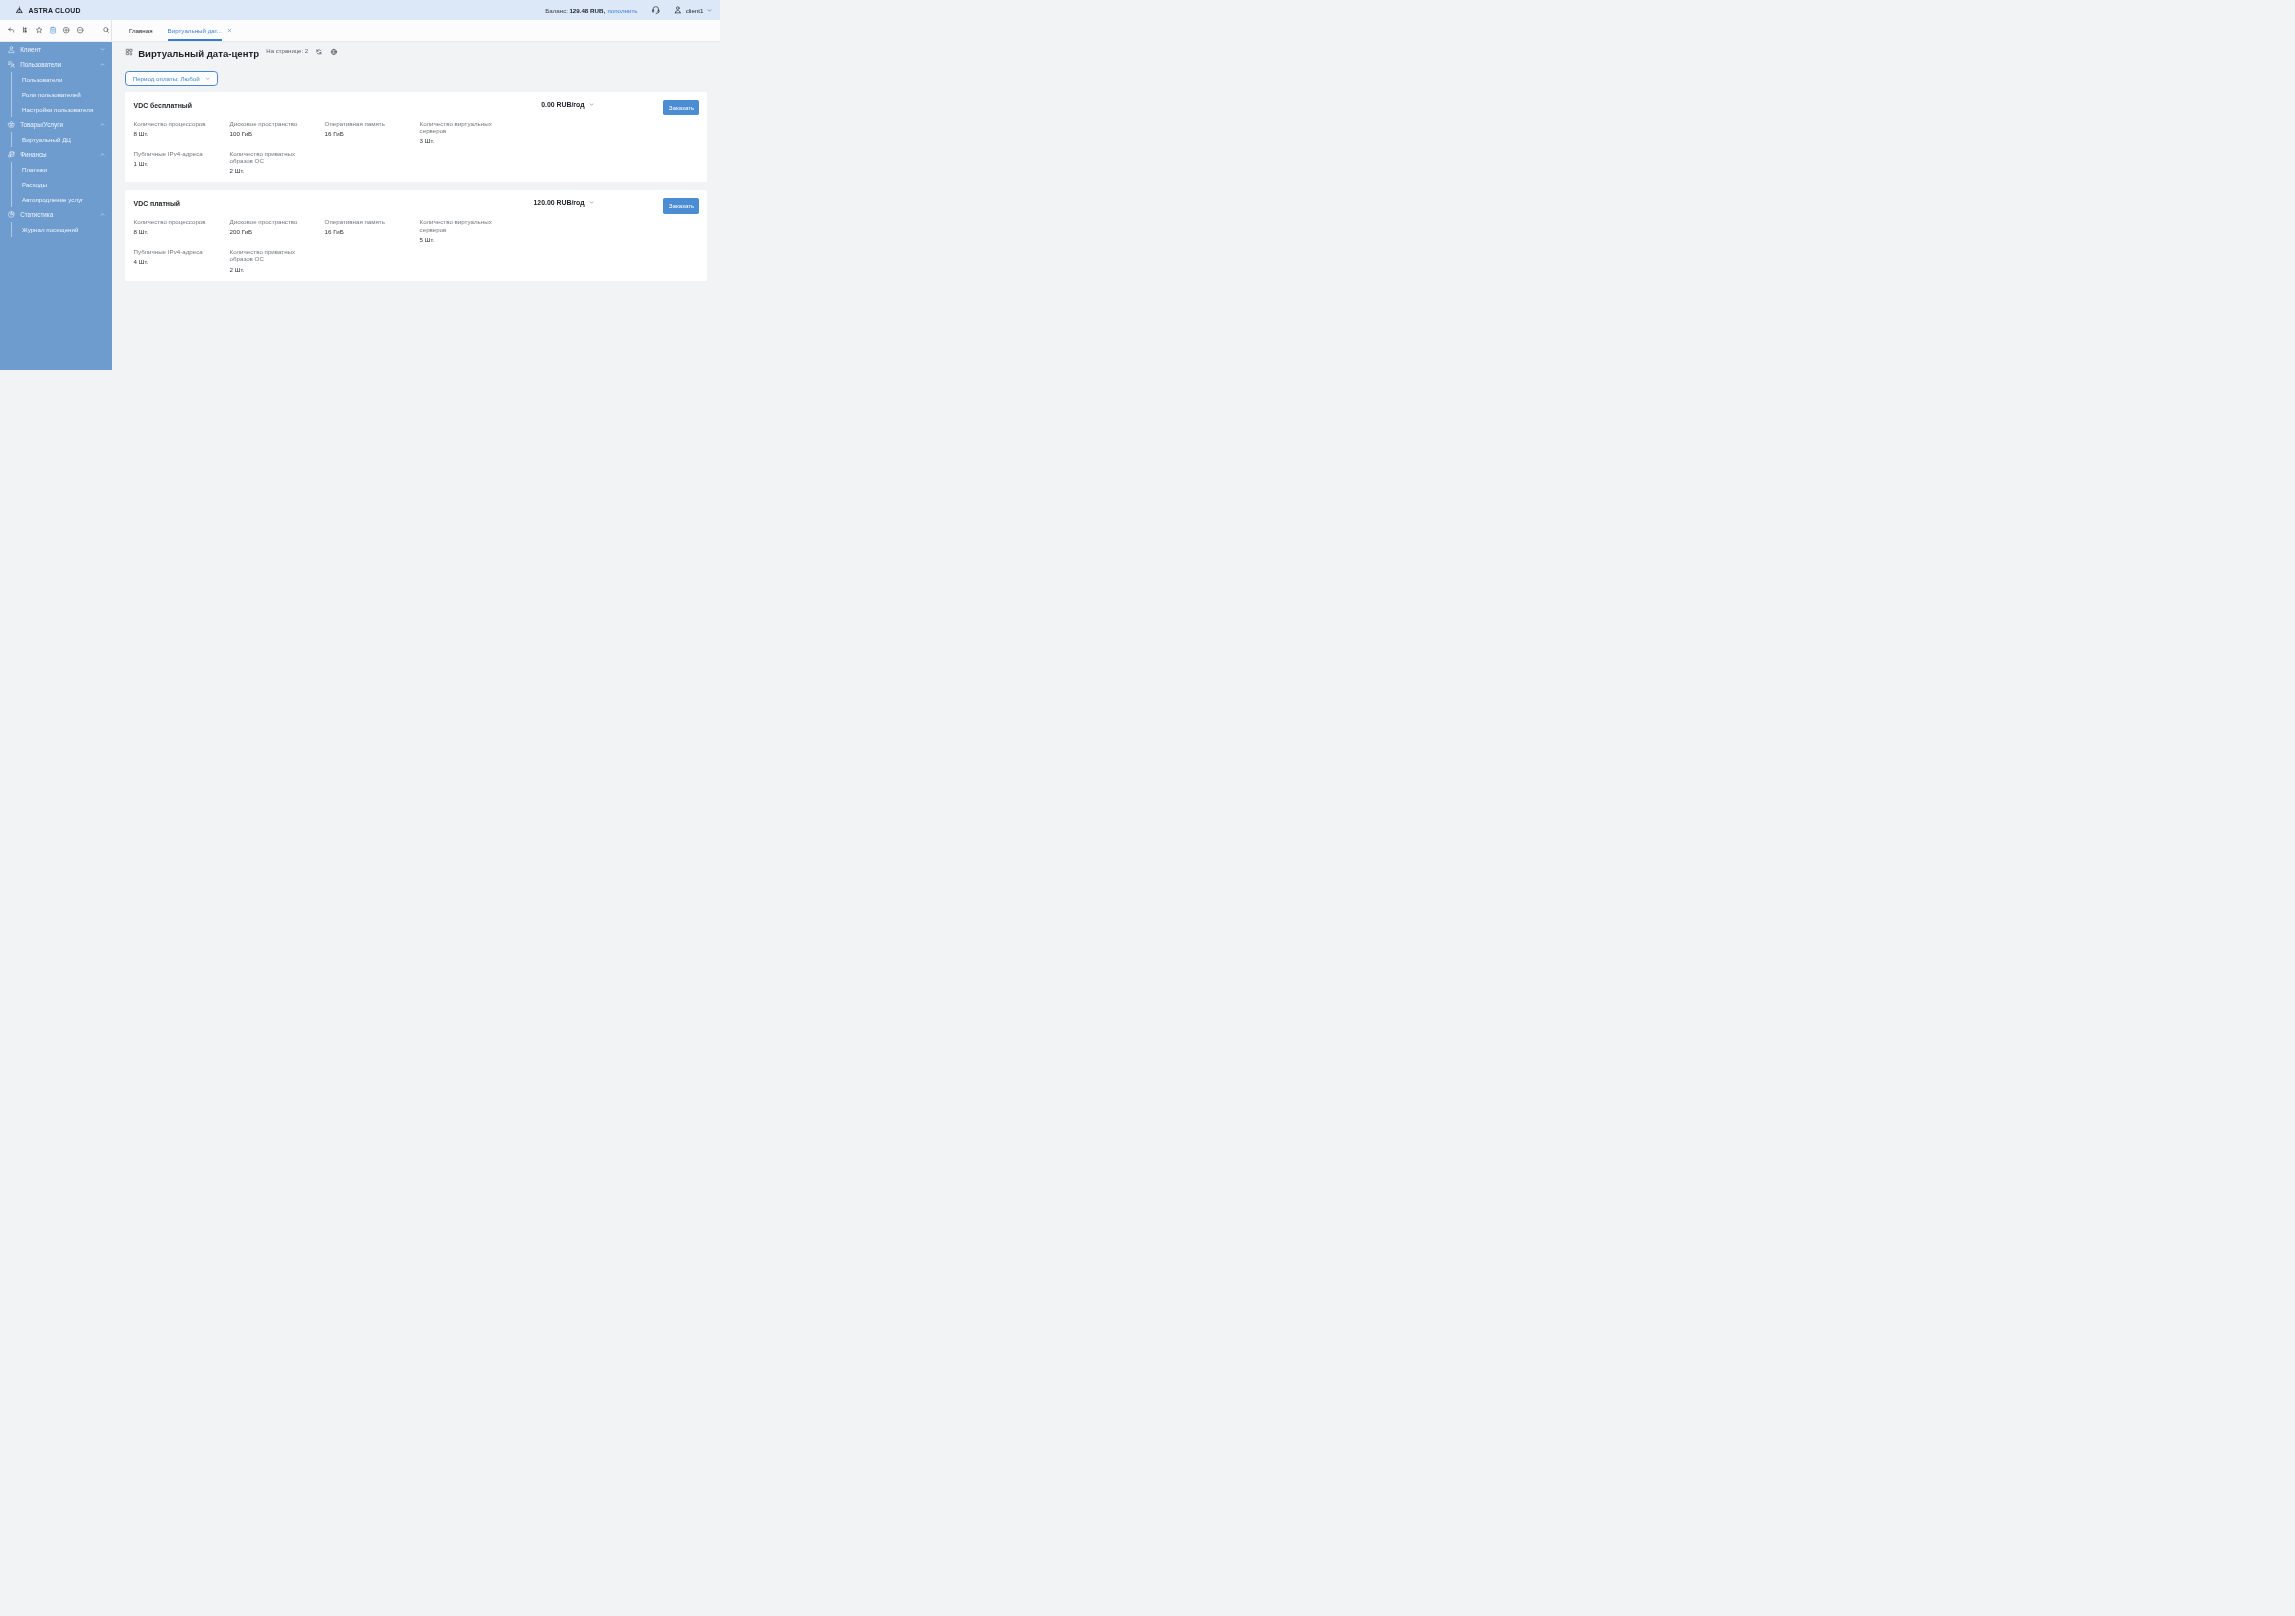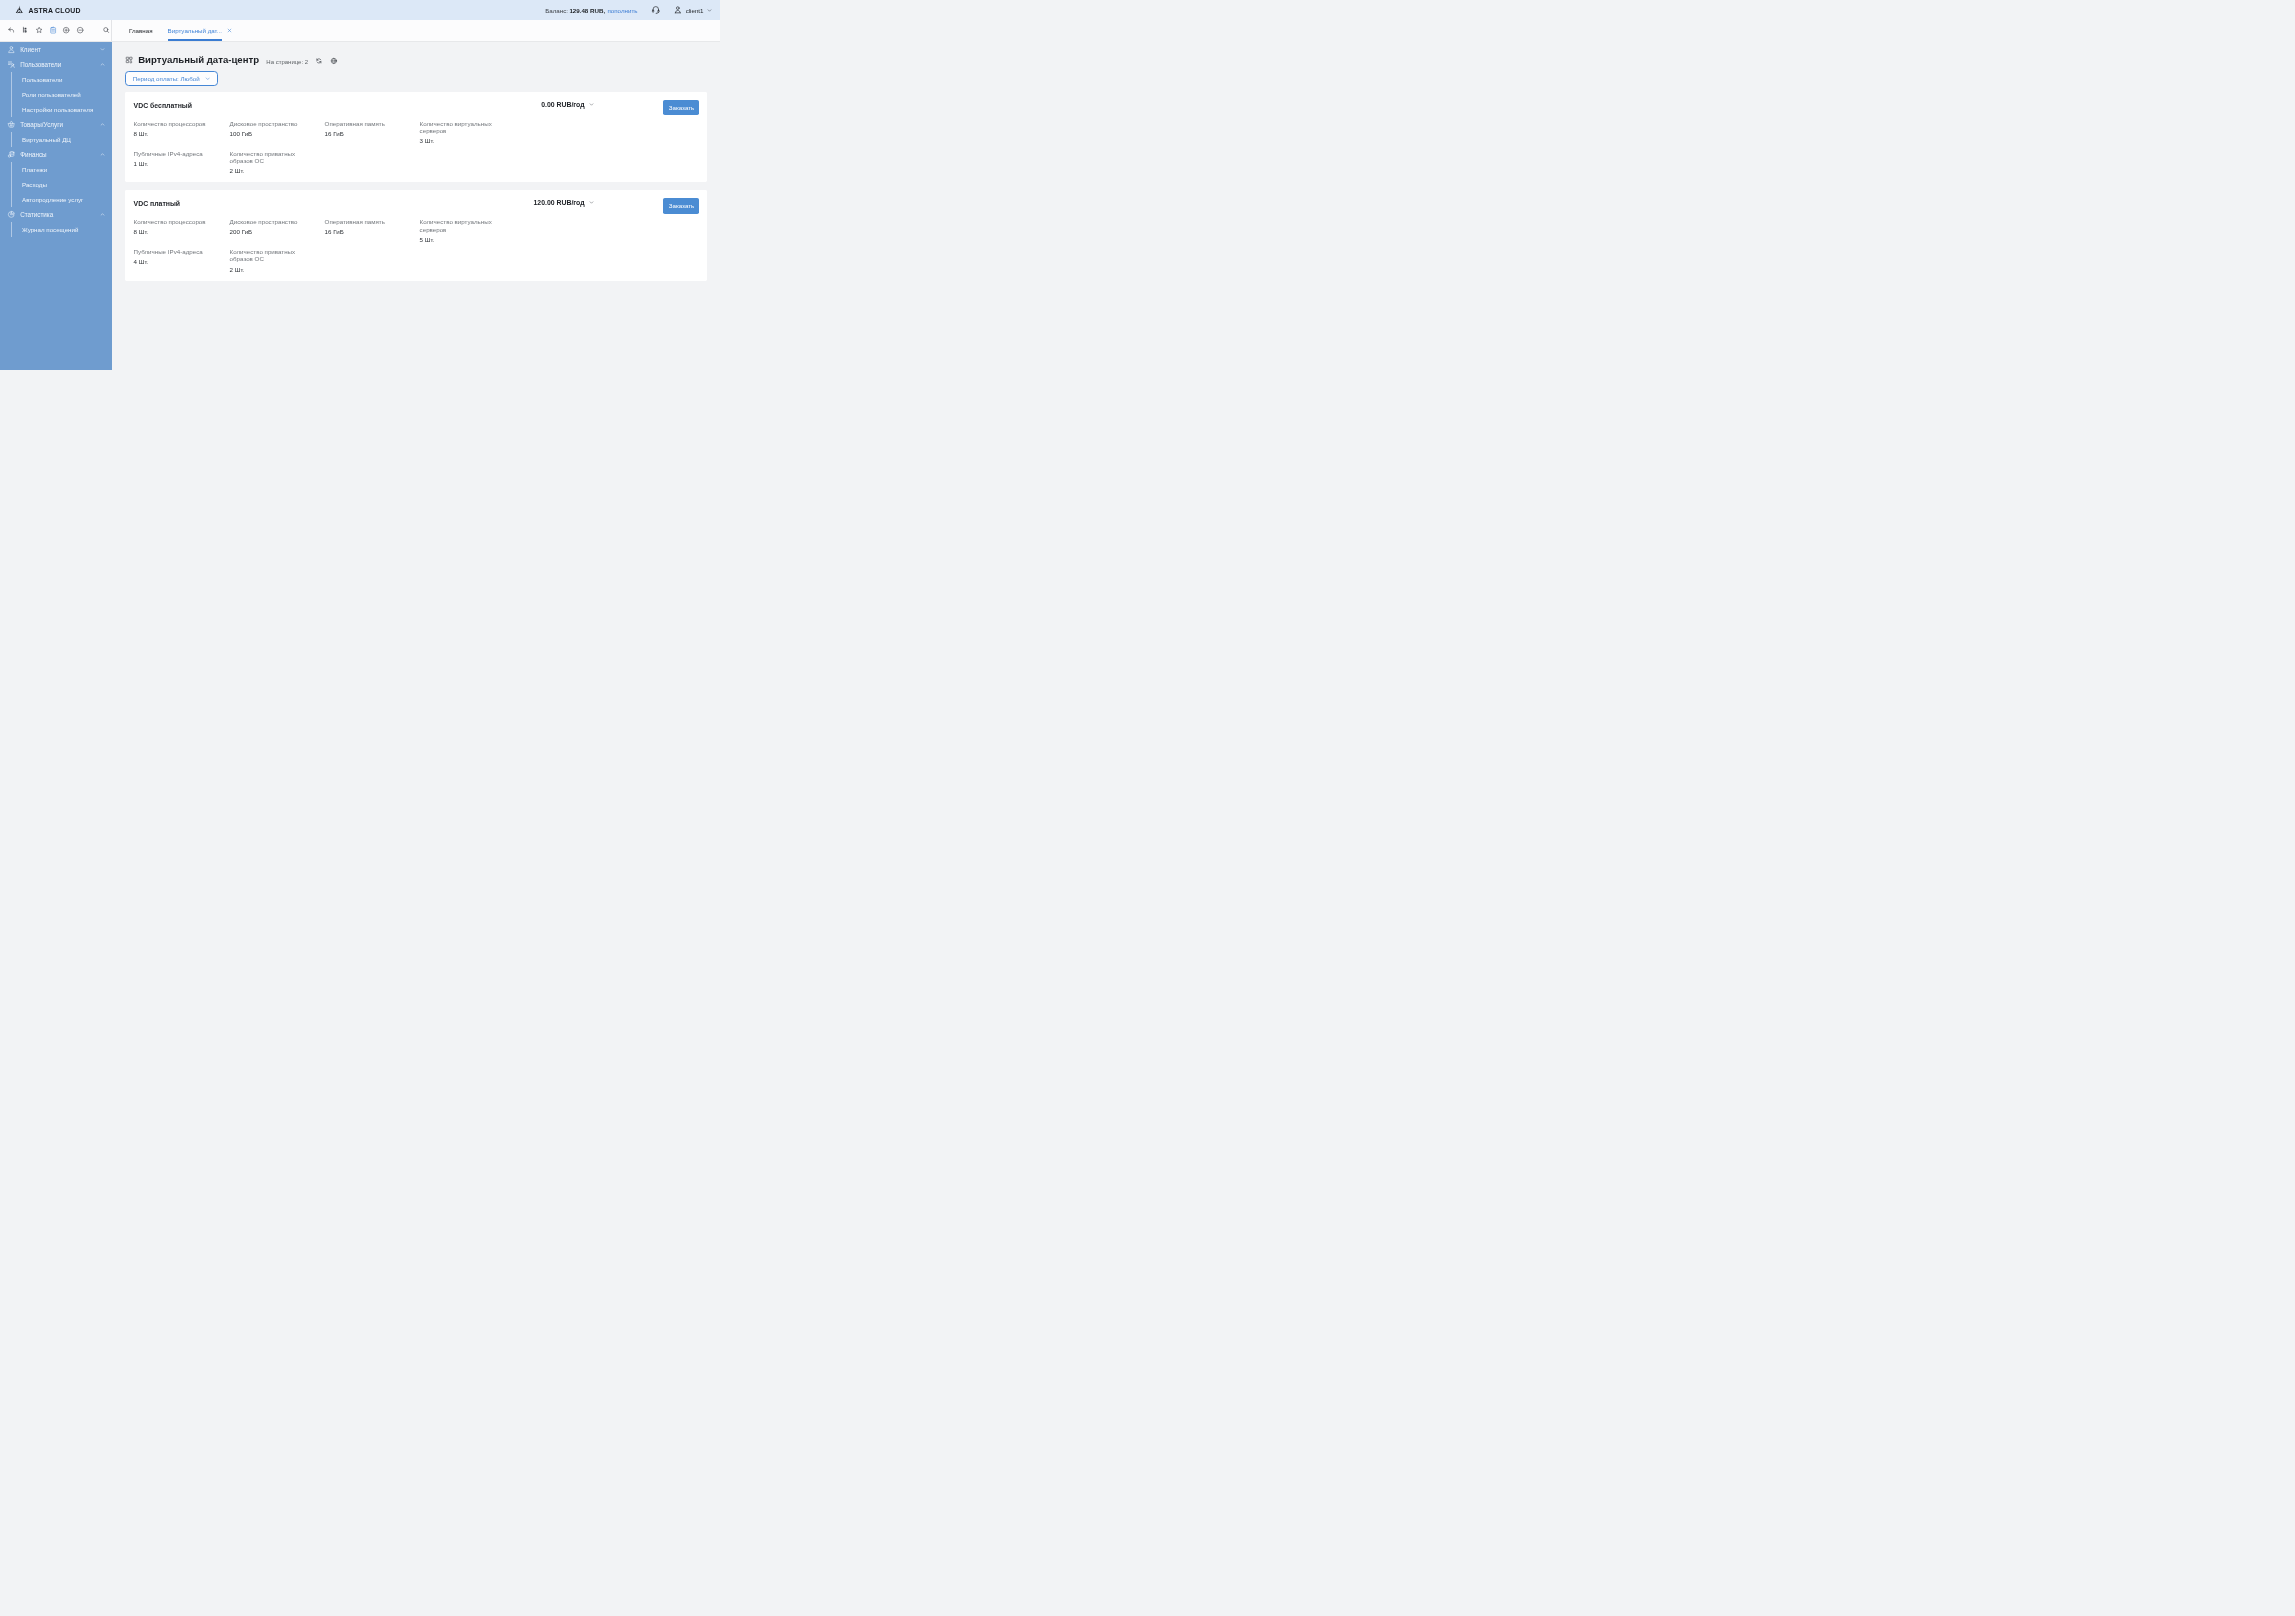--- a/index.html
+++ b/index.html
@@ -46,21 +46,21 @@
     padding:0 6.9px 0 6.9px;font-size:6.3px;color:#eef4fb;cursor:pointer;}
   .nav-ico{width:8.7px;height:8.7px;margin-right:4.6px;flex:none;color:#f2f7fd;}
   .nav-label{white-space:nowrap;}
   .chev{width:5px;height:5px;margin-left:auto;color:#eef4fb;flex:none;}
   .nav-group{margin-left:11px;border-left:0.9px solid rgba(255,255,255,.45);}
   .nav-sub{height:15px;display:flex;align-items:center;padding-left:10px;
     font-size:6.2px;color:#eef4fb;cursor:pointer;white-space:nowrap;}
   
   .content{position:absolute;left:112px;top:42px;right:0;bottom:0;
     background:#f2f3f5;padding:6px 13px 0 13.3px;box-sizing:border-box;overflow:hidden;}
-  .page-head{display:flex;align-items:flex-end;height:16.5px;}
+  .page-head{display:flex;align-items:flex-start;height:16.5px;}
   .dc-ico{width:8.3px;height:8.3px;color:#2c3036;flex:none;}
   .page-title{font-size:9.6px;font-weight:bold;color:#1c1f24;margin-left:4.6px;white-space:nowrap;}
   .per-page{font-size:6px;color:#5f6367;margin-left:7.3px;white-space:nowrap;}
   .head-ico{width:7.8px;height:7.8px;margin-left:6.9px;color:#2c3036;cursor:pointer;}
   .filter-chip{margin-top:6.4px;display:inline-flex;align-items:center;height:13px;
     padding:0 6.4px;border:0.7px solid #4687d6;border-radius:3.7px;background:#fdfdfe;
     color:#4687d6;font-size:6.2px;gap:5px;cursor:pointer;}
   .chip-chev{width:5.5px;height:5.5px;}
   
   .card{background:#ffffff;border-radius:1.4px;margin-top:6px;

